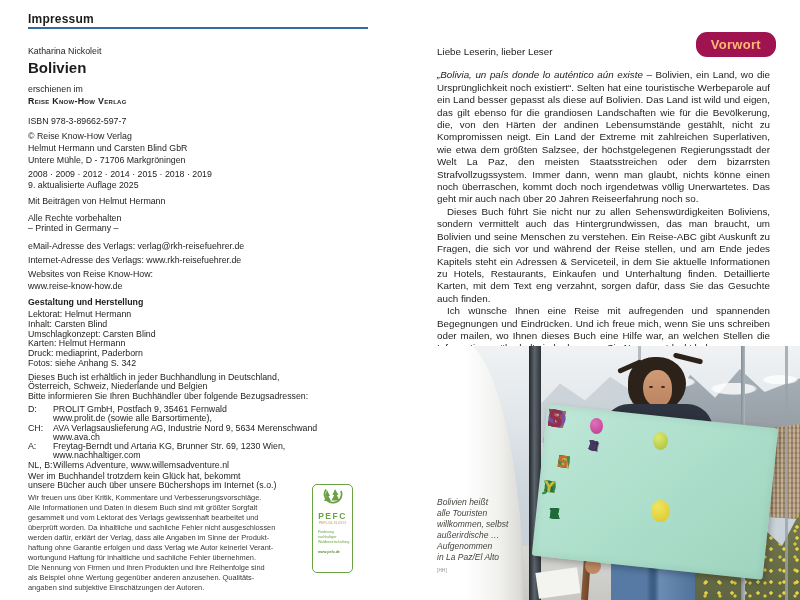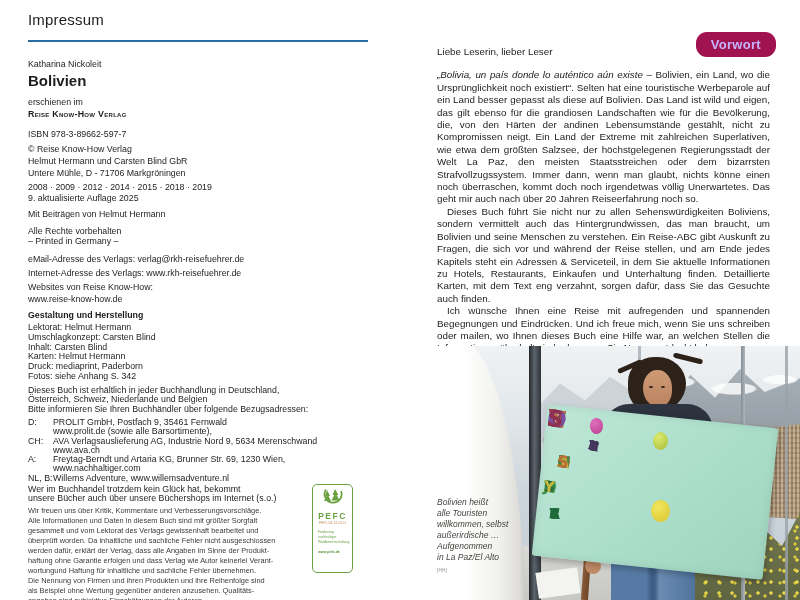--- a/index.html
+++ b/index.html
@@ -1,21 +1,21 @@
 <!DOCTYPE html>
 <html><head>
 <meta charset="utf-8">
 <style>
   html,body{margin:0;padding:0}
   body{width:800px;height:600px;font-family:"Liberation Sans",sans-serif;background:#fff;color:#1d1d1b}
   .spread{position:relative;width:800px;height:600px;overflow:hidden;background:#fff}
 
   
   .left-page{position:absolute;left:28px;top:14px;width:340px;font-size:8.8px;line-height:11px}
-  .imp-header{font-size:15px;font-weight:normal;letter-spacing:.2px;padding-bottom:15px;border-bottom:2px solid #2d6da3}
+  .imp-header{font-size:12px;font-weight:bold;letter-spacing:.2px;padding-bottom:2px;border-bottom:2px solid #2d6da3}
   .blk{margin-top:8px}
   .b{font-weight:normal}
   .sc{font-variant:small-caps;font-weight:bold;letter-spacing:.3px}
   .author{margin-top:17px}
   .book-title{margin-top:2px;font-size:15px;font-weight:bold;line-height:17px}
   .publisher{line-height:11.5px}
   .isbn{margin-top:9px}
   .copyright{margin-top:3px;line-height:12px}
   .editions{margin-top:3px;line-height:11px}
   .contrib{margin-top:5px}
@@ -35,21 +35,21 @@
   
   .pefc{position:absolute;left:312px;top:484px;width:41px;height:89px;border:1.5px solid #6aa243;border-radius:5px;background:#fff;box-sizing:border-box;text-align:center;padding-top:3px;z-index:5}
   .pefc-name{color:#6aa243;font-weight:bold;font-size:8.5px;letter-spacing:1.5px;margin-top:1px}
   .pefc-cert{font-size:3px;color:#c08a50;letter-spacing:.2px}
   .pefc-lines{margin-top:5px;text-align:left;padding-left:5px}
   .pefc-line{font-size:3.4px;line-height:4.8px;color:#6aa243}
   .pefc-url{font-size:3.6px;color:#5a9238;font-weight:bold;text-align:left;padding-left:5px;margin-top:6px}
 
   
   .right-page{position:absolute;left:437px;top:30px;width:333px;font-size:9.8px;line-height:12.4px;text-align:justify}
-  .badge{position:absolute;right:-6px;top:2px;background:#a01350;color:#c4b5fd;font-weight:bold;font-size:13px;line-height:25px;padding:0 15px;border-radius:11px;letter-spacing:.3px}
+  .badge{position:absolute;right:-6px;top:2px;background:#a01350;color:#fdba74;font-weight:bold;font-size:13px;line-height:25px;padding:0 15px;border-radius:11px;letter-spacing:.3px}
   .salutation{margin-top:16px;text-align:left}
   .p1{margin-top:11px}
   .i{font-style:italic}
   .indent{text-indent:10px}
   .signature{text-align:right;margin-top:1px}
 
   
   .photo{position:absolute;left:425px;top:346px;width:375px;height:254px;overflow:hidden}
   .photo *{position:absolute}
   .sky{inset:0;background:linear-gradient(180deg,#f0f2f4 0%,#e0e6ea 30%,#ccd5db 60%,#c4cdd4 100%)}
@@ -162,22 +162,22 @@
         </div>
         <div class="blk websites">
           <div class="ln">Websites von Reise Know-How:</div>
           <div class="ln"><span class="b ">www.reise-know-how.de</span></div>
         </div>
         <div class="blk gest">
           <div class="ln">Gestaltung und Herstellung</div>
         </div>
         <div class="blk prod">
           <div class="ln">Lektorat: Helmut Hermann</div>
+          <div class="ln">Inhalt: Carsten Blind</div>
           <div class="ln">Umschlagkonzept: Carsten Blind</div>
-          <div class="ln">Inhalt: Carsten Blind</div>
           <div class="ln">Karten: Helmut Hermann</div>
           <div class="ln">Druck: mediaprint, Paderborn</div>
           <div class="ln">Fotos: siehe Anhang S. 342</div>
         </div>
         <div class="blk avail">
           <div class="ln">Dieses Buch ist erhältlich in jeder Buchhandlung in Deutschland,</div>
           <div class="ln">Österreich, Schweiz, Niederlande und Belgien</div>
           <div class="ln">Bitte informieren Sie Ihren Buchhändler über folgende Bezugsadressen:</div>
         </div>
         <div class="blk dist">

